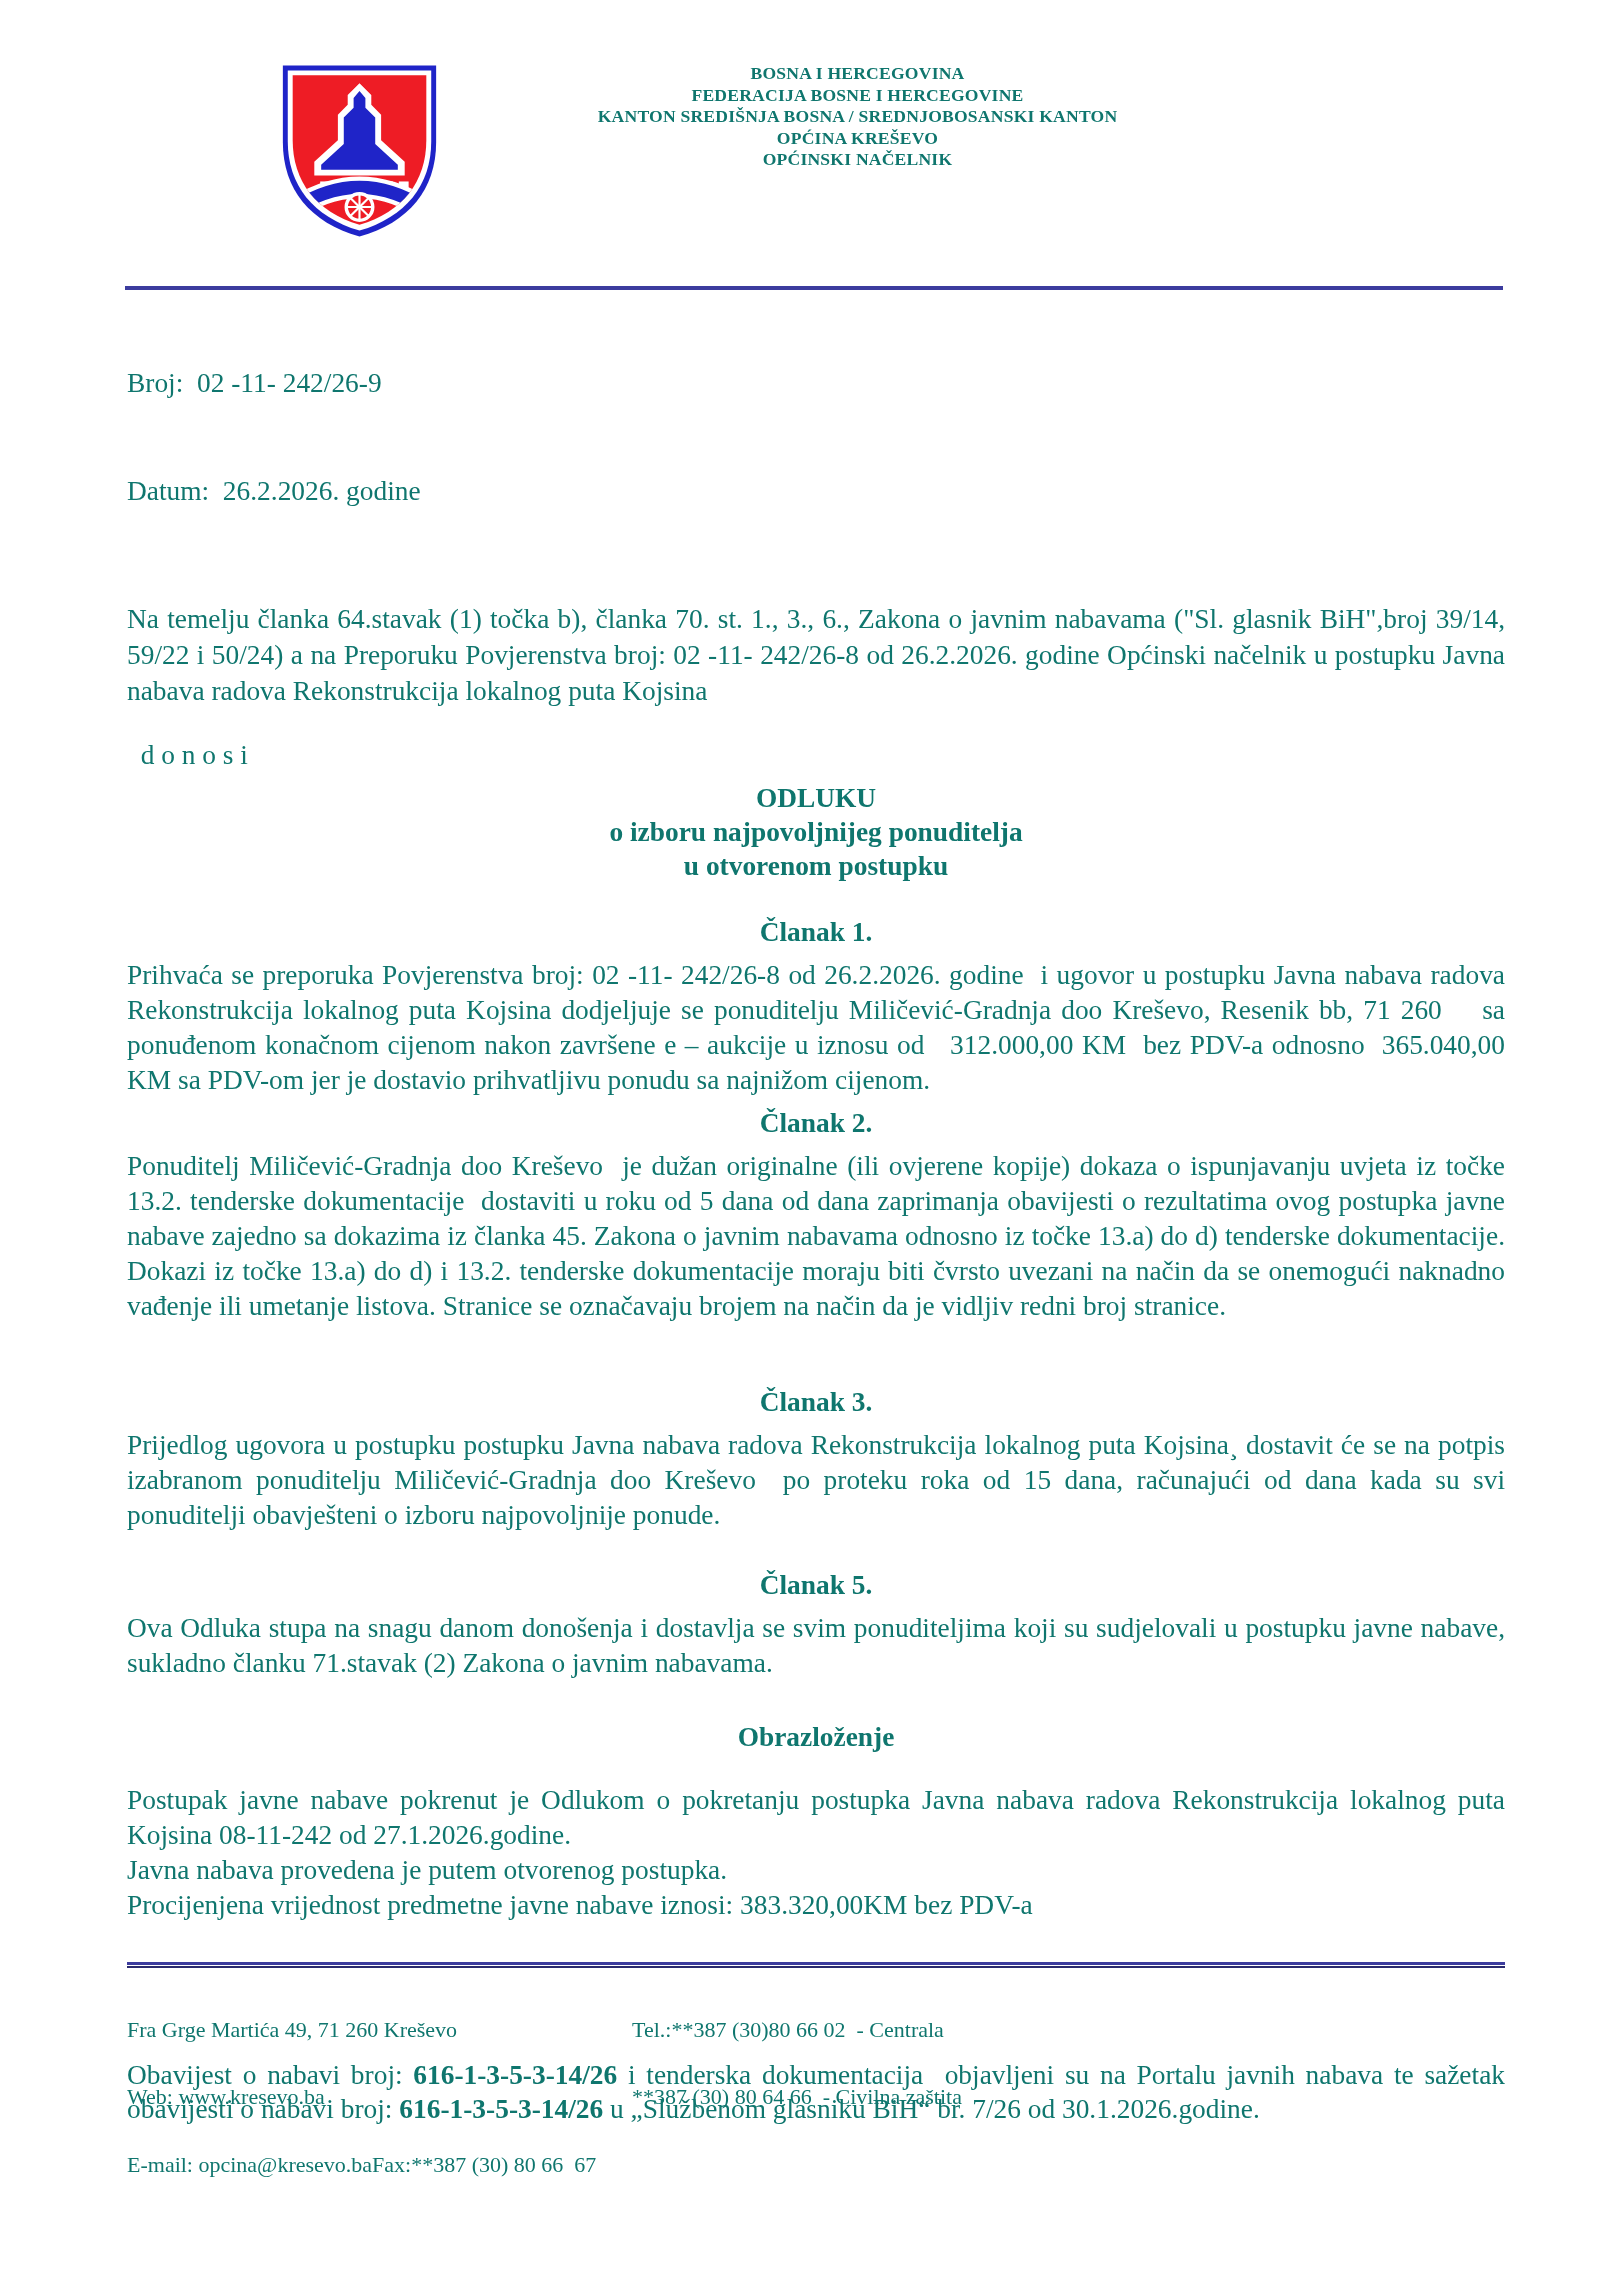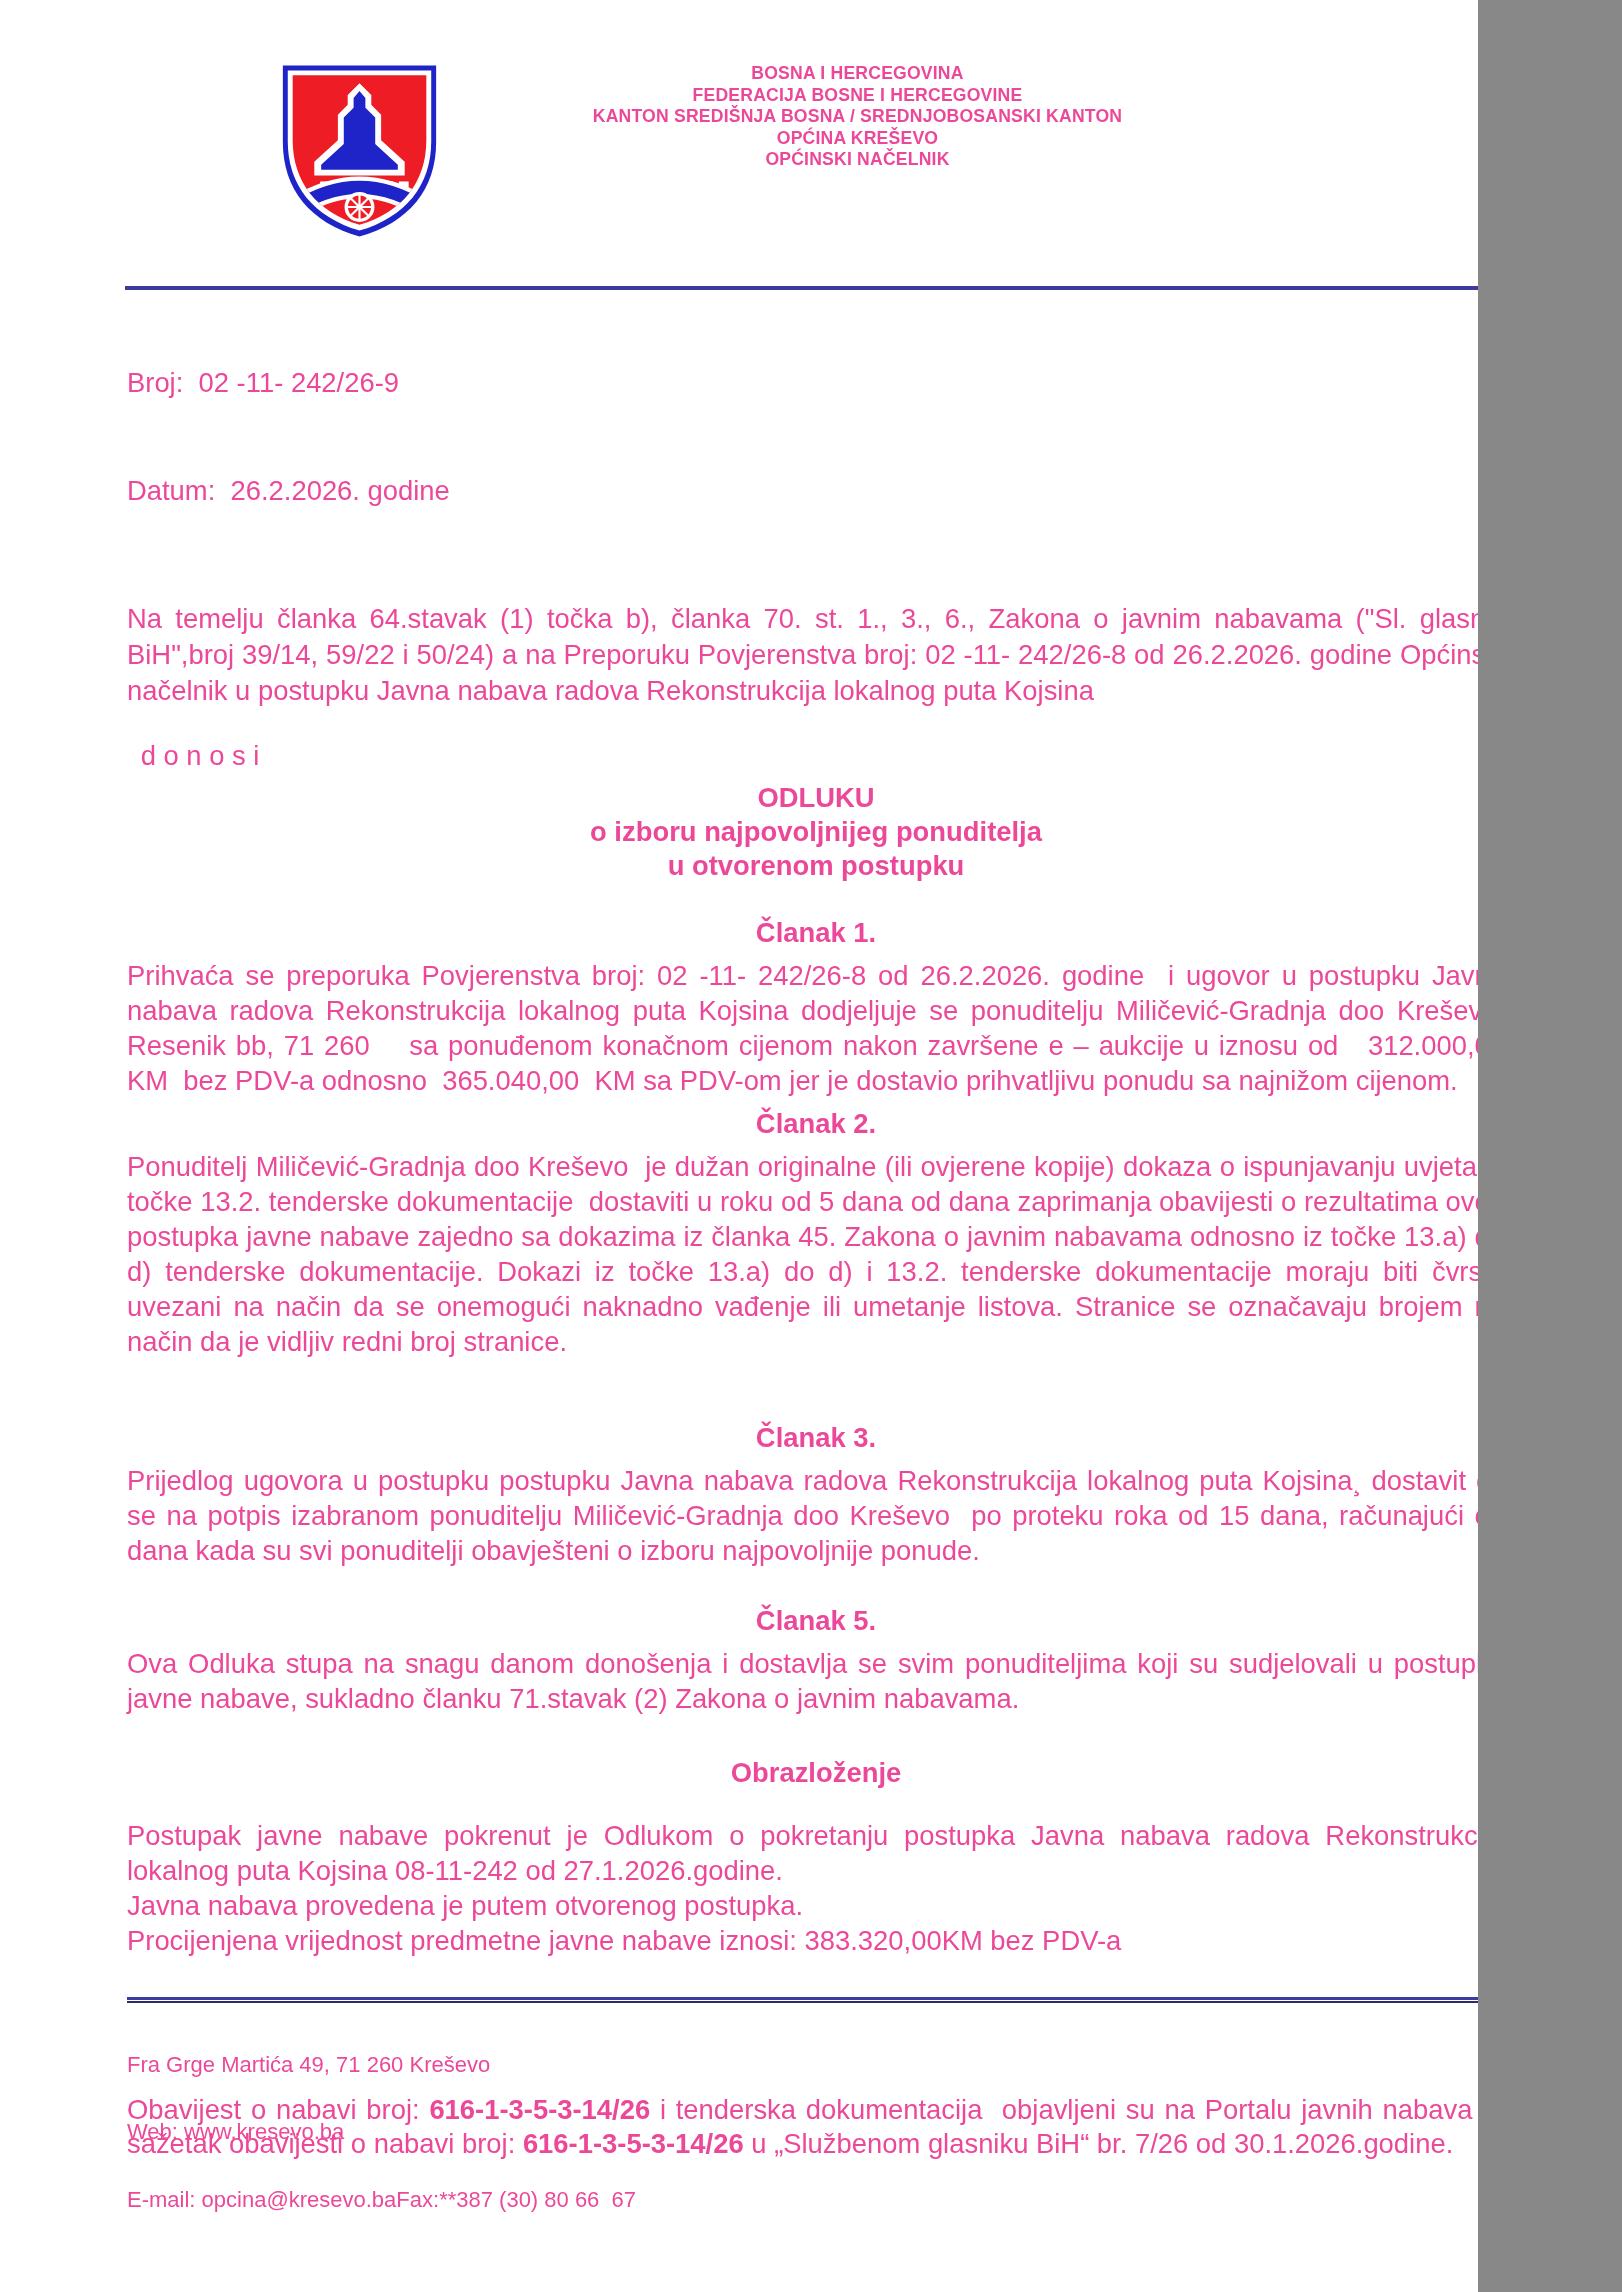--- a/index.html
+++ b/index.html
@@ -1,21 +1,21 @@
 <!DOCTYPE html>
 <html><head>
 <meta charset="utf-8">
 <style>
   html,body{margin:0;padding:0;background:#888;}
   .page{
     position:relative;
-    width:1478px;height:2293px;
+    width:1622px;height:2293px;
     background:#ffffff;
-    font-family:Liberation Sans, sans-serif;
-    color:#ec4899;
+    font-family:Liberation Serif, serif;
+    color:#0f766e;
     overflow:hidden;
   }
   
   .coa{position:absolute;left:275px;top:59px;width:169px;height:184px;}
   .letterhead{
     position:absolute;left:544px;top:63px;width:627px;
     text-align:center;font-weight:bold;font-size:17.6px;line-height:21.6px;
     letter-spacing:0.2px;
   }
   .toprule{position:absolute;left:125px;top:286px;width:1378px;height:3.9px;background:#3C3C9E;}
@@ -141,19 +141,23 @@
       <div class="l1"></div>
         <div class="l2"></div>
     </div>
 
     <div class="footer prewrap">
       <div class="fcol-left">
         <div>Fra Grge Martića 49, 71 260 Kreševo</div>
         <div>Web: www.kresevo.ba</div>
         <div>E-mail: opcina@kresevo.baFax:**387 (30) 80 66  67</div>
       </div>
+      <div class="fcol-right">
+        <div>Tel.:**387 (30)80 66 02  - Centrala</div>
+        <div>**387 (30) 80 64 66  - Civilna zaštita</div>
+      </div>
     </div>
 
     <p class="notice just prewrap"><span>Obavijest o nabavi broj: </span><b class="num">616-1-3-5-3-14/26</b><span> i tenderska dokumentacija  objavljeni su na Portalu javnih nabava te sažetak obavijesti o nabavi broj: </span><b class="num">616-1-3-5-3-14/26</b><span> u „Službenom glasniku BiH“ br. 7/26 od 30.1.2026.godine.</span></p>
 
   </div>
 </div>
 
 
 </body></html>

